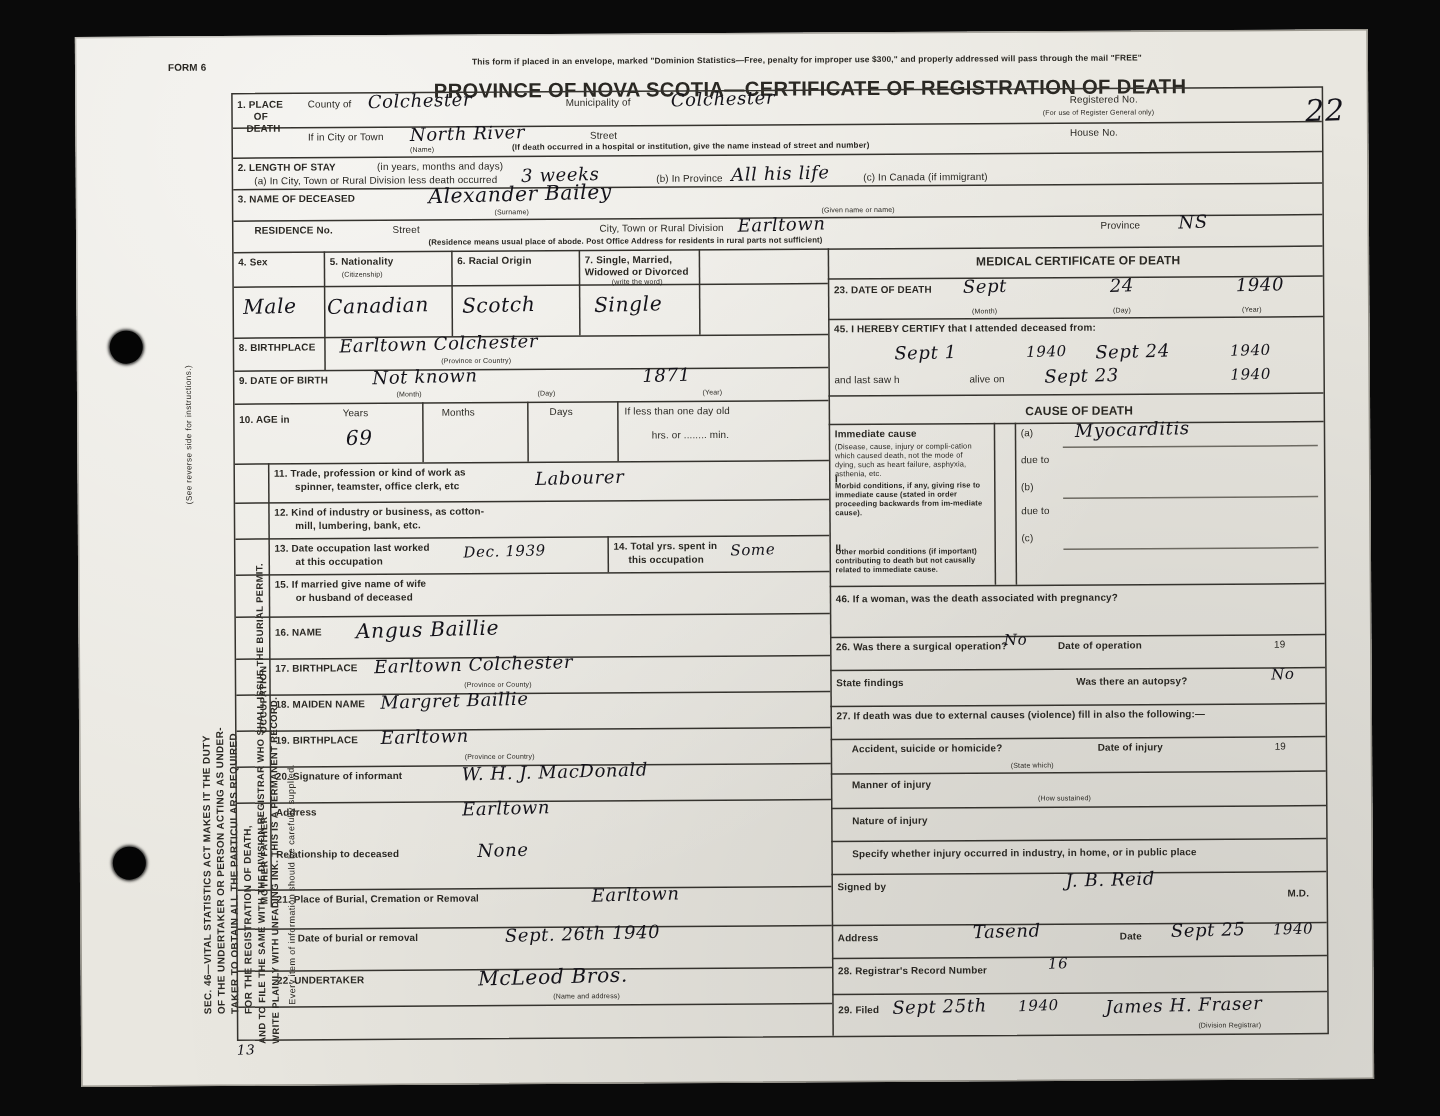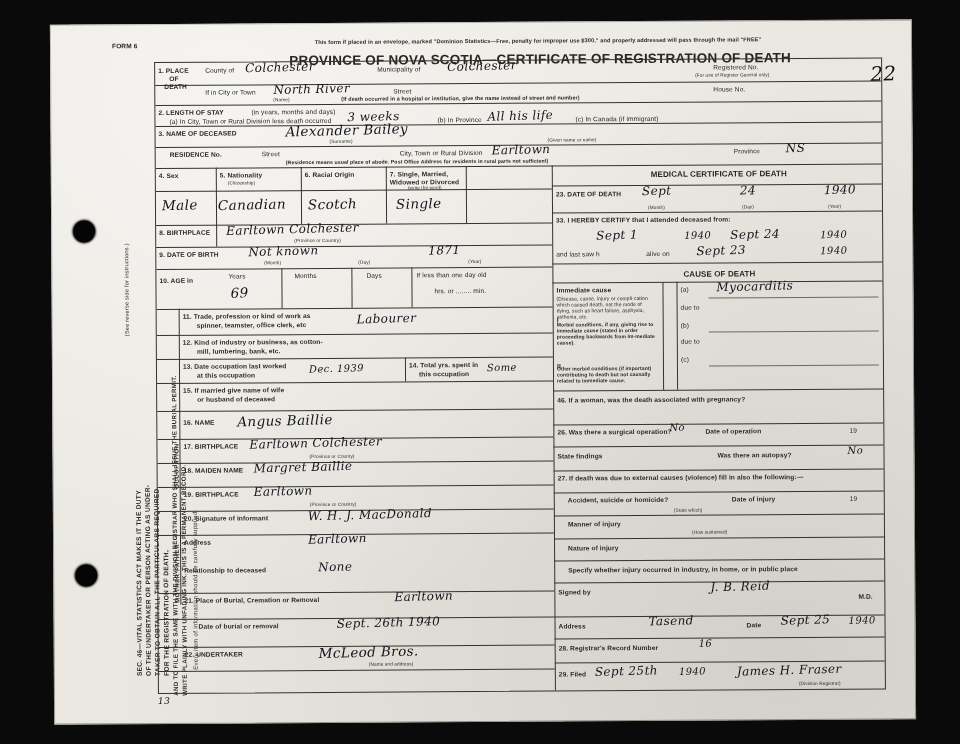--- a/index.html
+++ b/index.html
@@ -264,21 +264,21 @@
       <div class="t b" style="left:400px;top:110px;width:326px;text-align:center;font-size:8px;">MEDICAL CERTIFICATE OF DEATH</div>
 
       <div class="t b" style="left:400px;top:130px;">23. DATE OF DEATH</div>
       <div class="hw" style="left:486px;top:124px;">Sept</div>
       <div class="hw" style="left:584px;top:124px;">24</div>
       <div class="hw" style="left:668px;top:124px;">1940</div>
       <div class="t xtiny" style="left:492px;top:145px;">(Month)</div>
       <div class="t xtiny" style="left:586px;top:145px;">(Day)</div>
       <div class="t xtiny" style="left:672px;top:145px;">(Year)</div>
 
-      <div class="t b" style="left:400px;top:156px;">33. I HEREBY CERTIFY that I attended deceased from:</div>
+      <div class="t b" style="left:400px;top:156px;">45. I HEREBY CERTIFY that I attended deceased from:</div>
       <div class="hw" style="left:440px;top:168px;">Sept 1</div>
       <div class="hw s" style="left:528px;top:170px;">1940</div>
       <div class="hw" style="left:574px;top:168px;">Sept 24</div>
       <div class="hw s" style="left:664px;top:170px;">1940</div>
       <div class="t" style="left:400px;top:190px;">and last saw h</div>
       <div class="t" style="left:490px;top:190px;">alive on</div>
       <div class="hw" style="left:540px;top:184px;">Sept 23</div>
       <div class="hw s" style="left:664px;top:186px;">1940</div>
 
       <div class="t b" style="left:400px;top:210px;width:326px;text-align:center;font-size:8px;">CAUSE OF DEATH</div>

